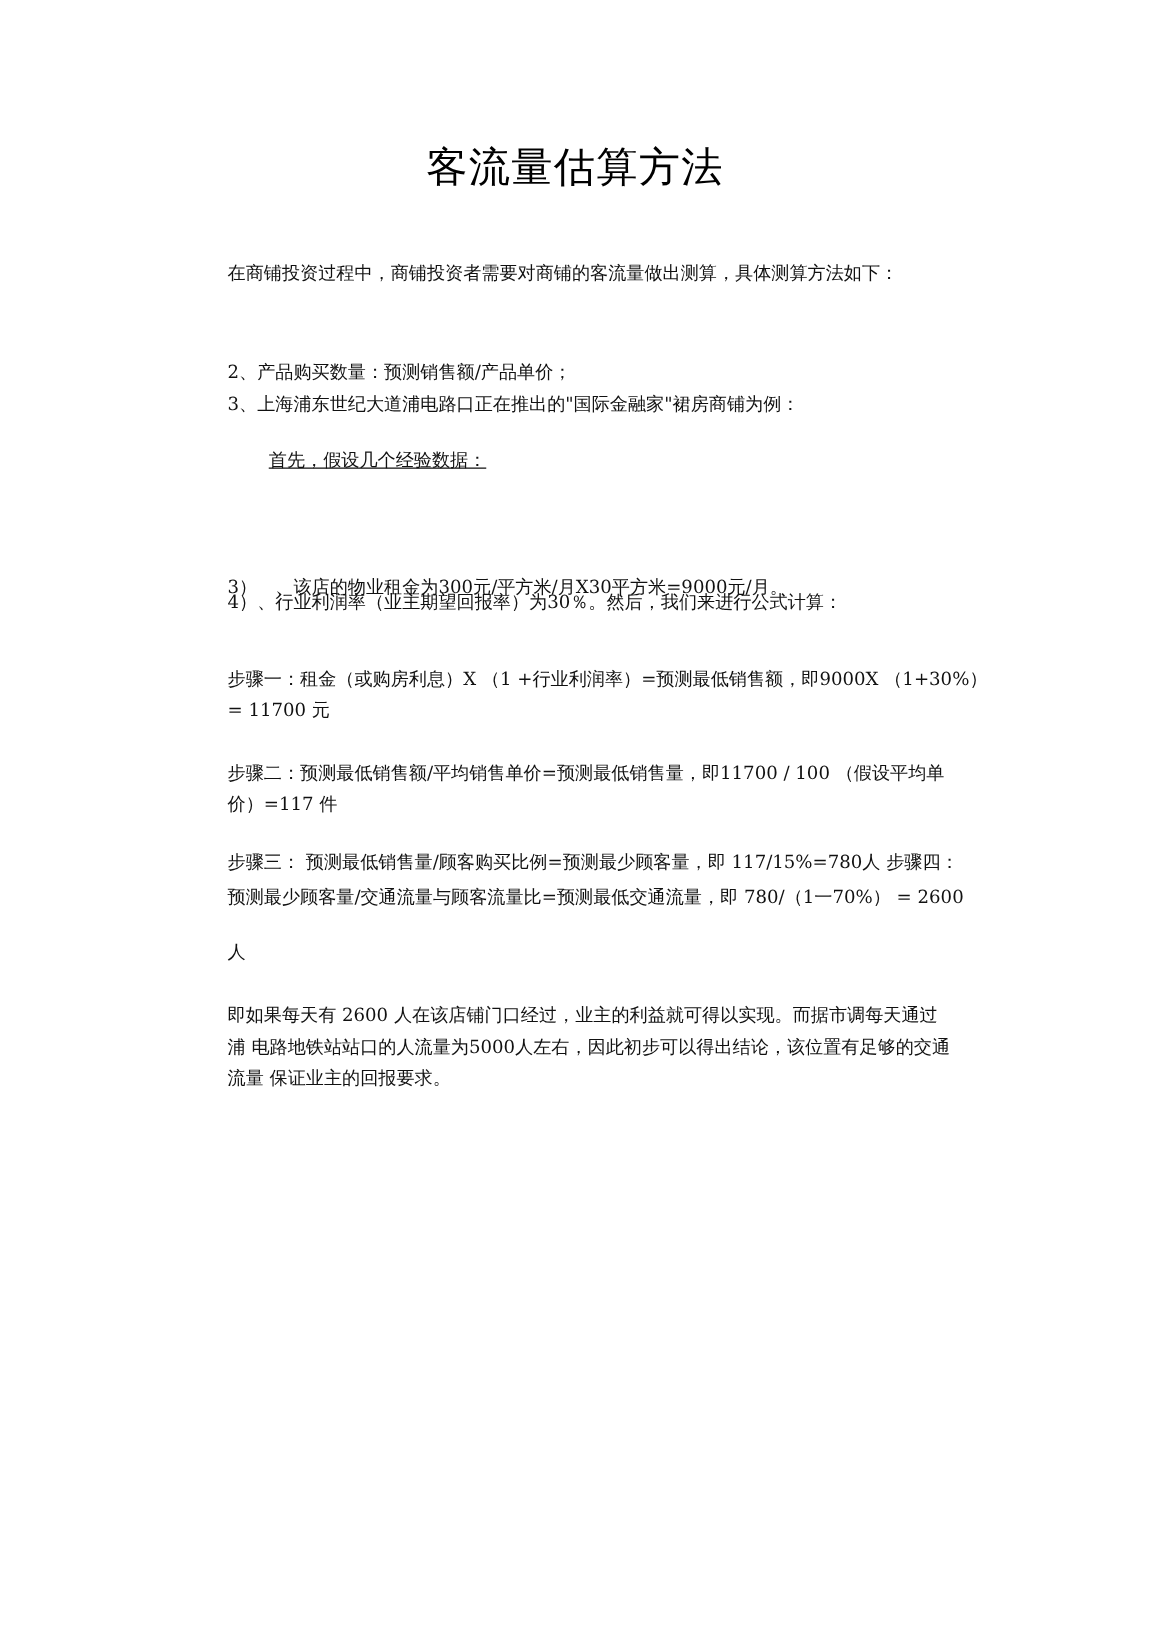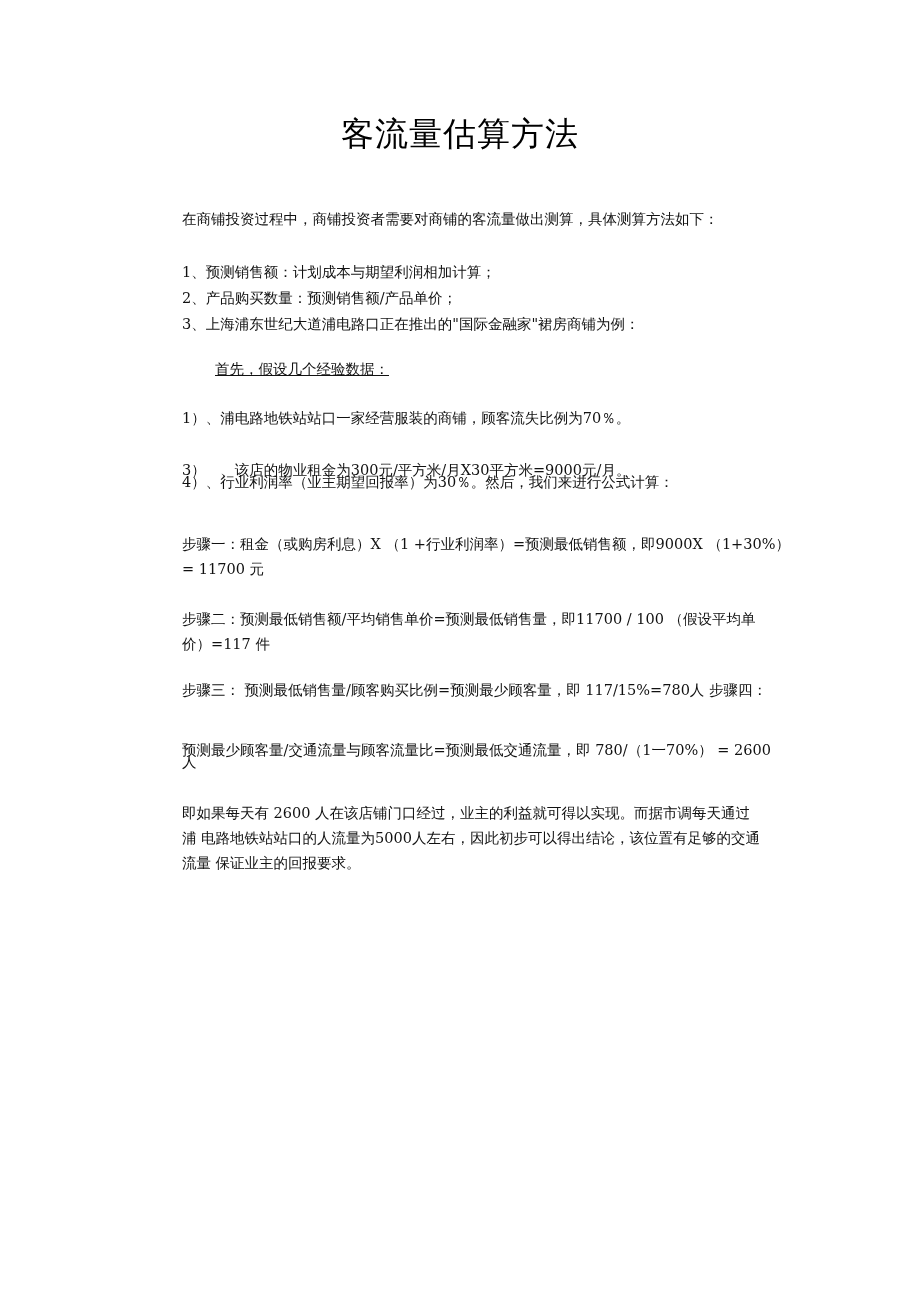--- a/index.html
+++ b/index.html
@@ -44,36 +44,34 @@
     .indent { left: 170px; text-decoration: underline; }
   </style>
 </head>
 <body>
 
 <div class="page">
   <div class="title">客流量估算方法</div>
 
   <div class="line" style="top:209px">在商铺投资过程中，商铺投资者需要对商铺的客流量做出测算，具体测算方法如下：</div>
 
-  <div class="line" style="top:262px">1、预测销售额：计划成本与期望利润相加计算；</div>
   <div class="line" style="top:288px">2、产品购买数量：预测销售额/产品单价；</div>
   <div class="line" style="top:314px">3、上海浦东世纪大道浦电路口正在推出的"国际金融家"裙房商铺为例：</div>
 
   <div class="line indent" style="top:359px">首先，假设几个经验数据：</div>
 
-  <div class="line" style="top:408px">1）、浦电路地铁站站口一家经营服装的商铺，顾客流失比例为70％。</div>
   <div class="line" style="top:460px">3）　、该店的物业租金为300元/平方米/月X30平方米=9000元/月。</div>
   <div class="line" style="top:472px">4）、行业利润率（业主期望回报率）为30％。然后，我们来进行公式计算：</div>
 
   <div class="line" style="top:534px">步骤一：租金（或购房利息）X （1 +行业利润率）=预测最低销售额，即9000X （1+30%）</div>
   <div class="line" style="top:559px">= 11700 元</div>
 
   <div class="line" style="top:609px">步骤二：预测最低销售额/平均销售单价=预测最低销售量，即11700 /  100 （假设平均单</div>
   <div class="line" style="top:634px">价）=117 件</div>
 
   <div class="line" style="top:680px">步骤三：  预测最低销售量/顾客购买比例=预测最少顾客量，即  117/15%=780人  步骤四：</div>
-  <div class="line" style="top:740px">预测最少顾客量/交通流量与顾客流量比=预测最低交通流量，即  780/（1一70%）  =  2600</div>
+  <div class="line" style="top:708px">预测最少顾客量/交通流量与顾客流量比=预测最低交通流量，即  780/（1一70%）  =  2600</div>
   <div class="line" style="top:752px">人</div>
 
   <div class="line" style="top:803px">即如果每天有  2600 人在该店铺门口经过，业主的利益就可得以实现。而据市调每天通过</div>
   <div class="line" style="top:828px">浦  电路地铁站站口的人流量为5000人左右，因此初步可以得出结论，该位置有足够的交通</div>
   <div class="line" style="top:853px">流量  保证业主的回报要求。</div>
 </div>
 
 </body></html>

